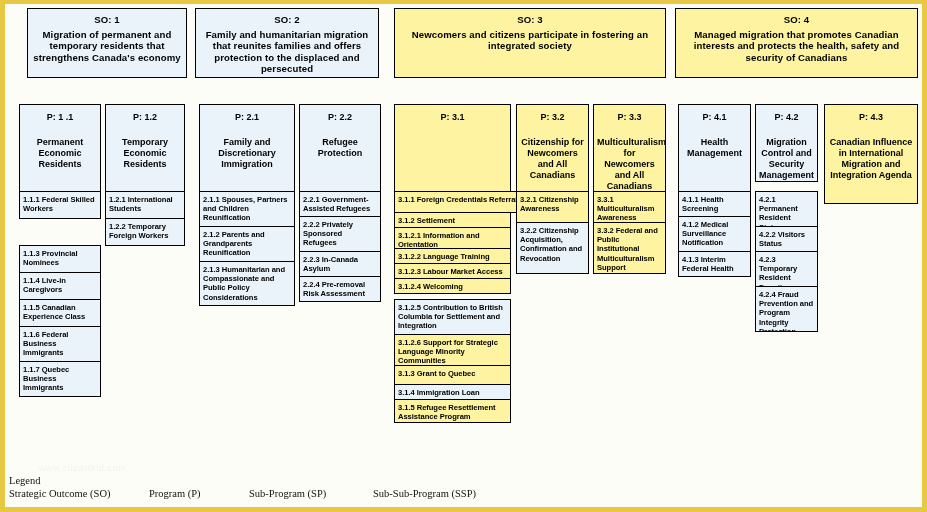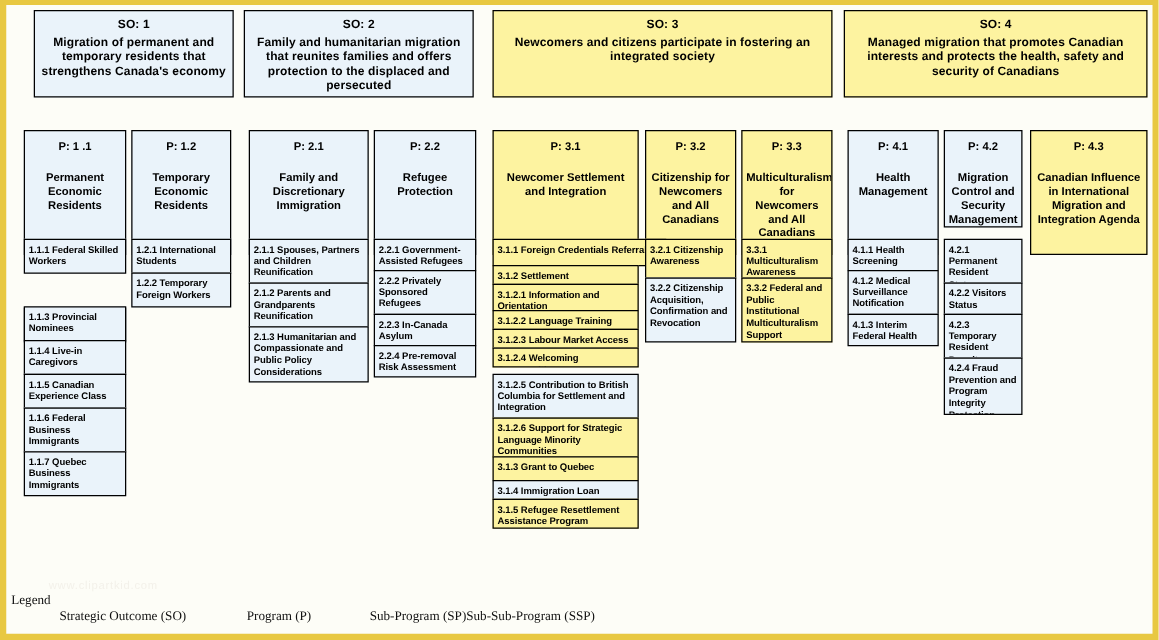--- a/index.html
+++ b/index.html
@@ -80,21 +80,21 @@
     position: absolute;
     left: 4px;
     top: 470px;
     font-family: "Liberation Serif", serif;
     font-size: 10.5px;
     color: #111111;
     line-height: 13px;
     white-space: nowrap;
   }
   #legend .legend-title { display: block; }
-  #legend .legend-row { display: block; text-align: right; }
+  #legend .legend-row { display: block; }
   #legend .legend-row span { display: inline-block; }
   .lg1 { width: 140px; }
   .lg2 { width: 100px; }
   .lg3 { width: 124px; }
 
   #watermark {
     position: absolute;
     left: 34px;
     top: 459px;
     font-family: "Liberation Sans", sans-serif;
@@ -142,21 +142,20 @@
         <div class="box p-box blue" style="left: 194px; top: 80px; width: 96px; height: 100px;">
           <span class="p-id">P: 2.1</span>
           <span class="p-txt">Family and Discretionary Immigration</span>
         </div>
         <div class="box p-box blue" style="left: 294px; top: 80px; width: 82px; height: 100px;">
           <span class="p-id">P: 2.2</span>
           <span class="p-txt">Refugee Protection</span>
         </div>
         <div class="box p-box yellow" style="left: 389px; top: 80px; width: 117px; height: 100px;">
           <span class="p-id">P: 3.1</span>
-          <span class="p-txt">Newcomer Settlement and Integration</span>
         </div>
         <div class="box p-box yellow" style="left: 511px; top: 80px; width: 73px; height: 100px;">
           <span class="p-id">P: 3.2</span>
           <span class="p-txt">Citizenship for Newcomers and All Canadians</span>
         </div>
         <div class="box p-box yellow" style="left: 588px; top: 80px; width: 73px; height: 100px;">
           <span class="p-id">P: 3.3</span>
           <span class="p-txt">Multiculturalism for Newcomers and All Canadians</span>
         </div>
         <div class="box p-box blue" style="left: 673px; top: 80px; width: 73px; height: 100px;">

